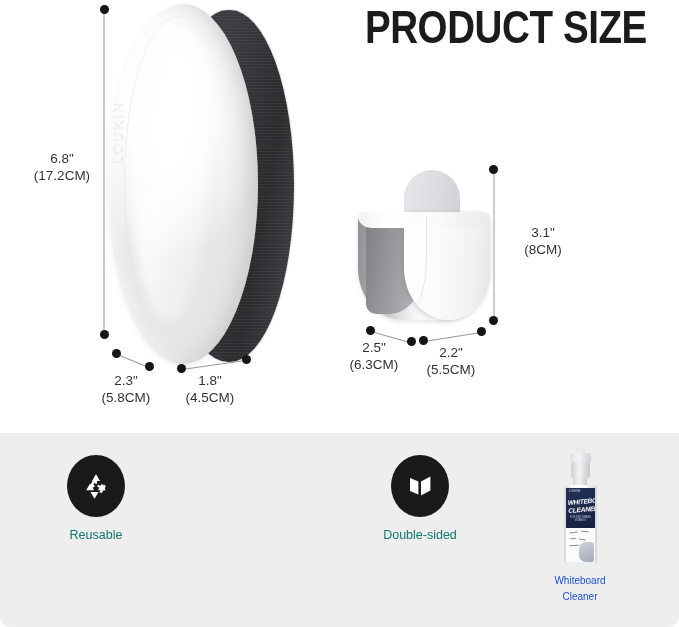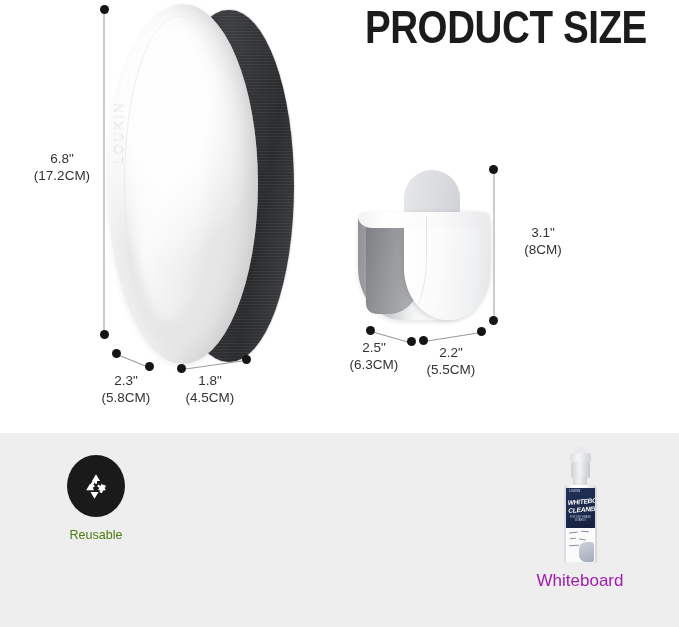--- a/index.html
+++ b/index.html
@@ -10,20 +10,21 @@
   }
   body {
     font-family: "Liberation Sans", "DejaVu Sans", sans-serif;
   }
   #page {
     position: relative;
     width: 679px;
     height: 627px;
     overflow: hidden;
     background: #ffffff;
+    border-radius: 11px;
   }
 
   
   #size-panel {
     position: absolute;
     left: 0; top: 0;
     width: 679px;
     height: 433px;
     background: #ffffff;
   }
@@ -241,21 +242,21 @@
     margin: 0 auto 10px auto;
     border-radius: 50%;
     background: #1a1a1a;
     display: flex;
     align-items: center;
     justify-content: center;
   }
   .feature-badge svg { display: block; }
   .feature-label {
     font-size: 12.5px;
-    color: #4d7c0f;
+    color: #0f766e;
     line-height: 16px;
   }
 
   
   #cleaner-item {
     position: absolute;
     left: 512px;
     top: 14px;
     width: 136px;
     text-align: center;
@@ -379,22 +380,22 @@
   }
   .bottle-foot {
     position: absolute;
     left: 2px;
     bottom: 0;
     right: 2px;
     height: 3px;
     background: #eceef0;
   }
   #cleaner-label {
-    font-size: 17px;
-    color: #a21caf;
+    font-size: 10px;
+    color: #1d4ed8;
     line-height: 16px;
   }
 </style>
 </head>
 <body>
 
 <div id="page">
 
   <div id="size-panel">
 
@@ -494,20 +495,31 @@
                 <path d="M12.0 21.6 h 8.0 l -4.0 6.9 z" opacity="0"></path>
                 <path d="M10.5 21.9l8.0 0 -4.0 6.93z"></path>
               </g>
             </svg>
           </span>
         </div>
         <div class="feature-label">Reusable</div>
       </div>
 
 
+      <div class="feature-item">
+        <div class="feature-badge">
+          <span>
+            <svg width="32" height="32" viewBox="0 0 32 32" fill="none">
+              <path d="M6.0 8.0 L14.4 11.4 L14.4 24.4 L6.0 21.0 Z" fill="#ffffff"></path>
+              <path d="M17.0 11.4 L26.4 6.4 L26.4 20.6 L17.0 25.6 Z" fill="#ffffff"></path>
+            </svg>
+          </span>
+        </div>
+        <div class="feature-label">Double-sided</div>
+      </div>
 
 
     </div>
 
     <div id="cleaner-item">
       <div id="bottle">
         <div class="bottle-nozzle"></div>
         <div class="bottle-trigger"></div>
         <div class="bottle-collar"></div>
         <div class="bottle-neck"></div>
@@ -523,18 +535,19 @@
             <div class="scribble" style="left:4px; top:10px; width:6px; height:1.2px; transform:rotate(-4deg);"></div>
             <div class="scribble" style="left:13px; top:11px; width:7px; height:1.2px; transform:rotate(8deg);"></div>
             <div class="scribble" style="left:3px; top:17px; width:10px; height:1.2px; transform:rotate(-3deg);"></div>
             <div class="hand-shape"></div>
           </div>
           <div class="bottle-foot"></div>
         </div>
       </div>
       <div id="cleaner-label">
         <div>Whiteboard</div>
+        <div>Cleaner</div>
       </div>
     </div>
 
   </div>
 
 </div>
 
 </body></html>

